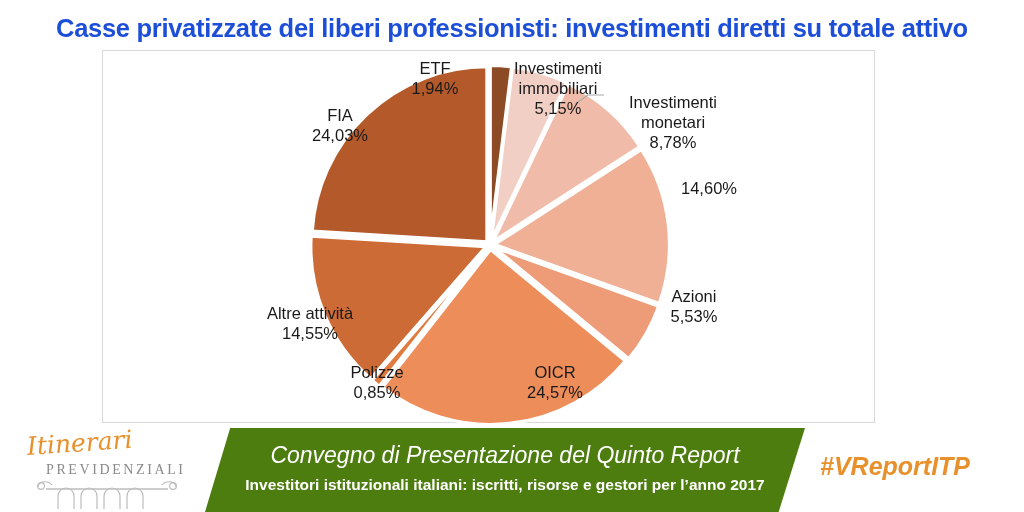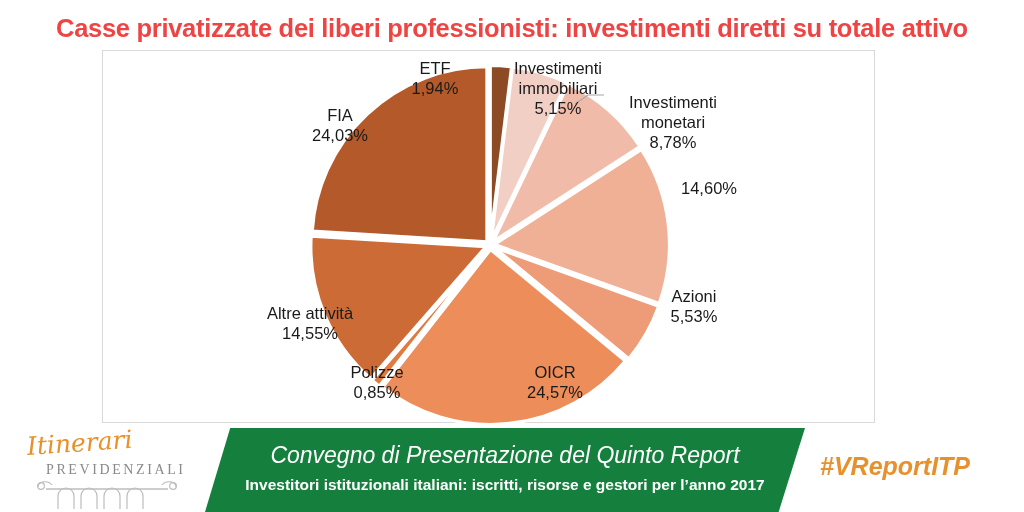--- a/index.html
+++ b/index.html
@@ -20,21 +20,21 @@
     height: 512px;
   }
 
   
   .title {
     position: absolute;
     left: 0;
     top: 14px;
     width: 1024px;
     text-align: center;
-    color: #ef4444;
+    color: #1d4ed8;
     font-size: 25.5px;
     font-weight: bold;
     letter-spacing: -0.3px;
     white-space: nowrap;
   }
 
   
   .chart-frame {
     position: absolute;
     left: 102px;
@@ -72,21 +72,21 @@
   .pie-label .lbl-val  { display: block; }
   .pie-label.align-left  { text-align: center; }
 
   
   .banner {
     position: absolute;
     left: 205px;
     top: 428px;
     width: 600px;
     height: 84px;
-    background: #15803d;
+    background: #4d7c0f;
     clip-path: polygon(4.2% 0%, 100% 0%, 95.6% 100%, 0% 100%);
     color: #ffffff;
   }
   .banner-line1 {
     position: absolute;
     left: 0;
     top: 14px;
     width: 600px;
     text-align: center;
     font-size: 23px;

